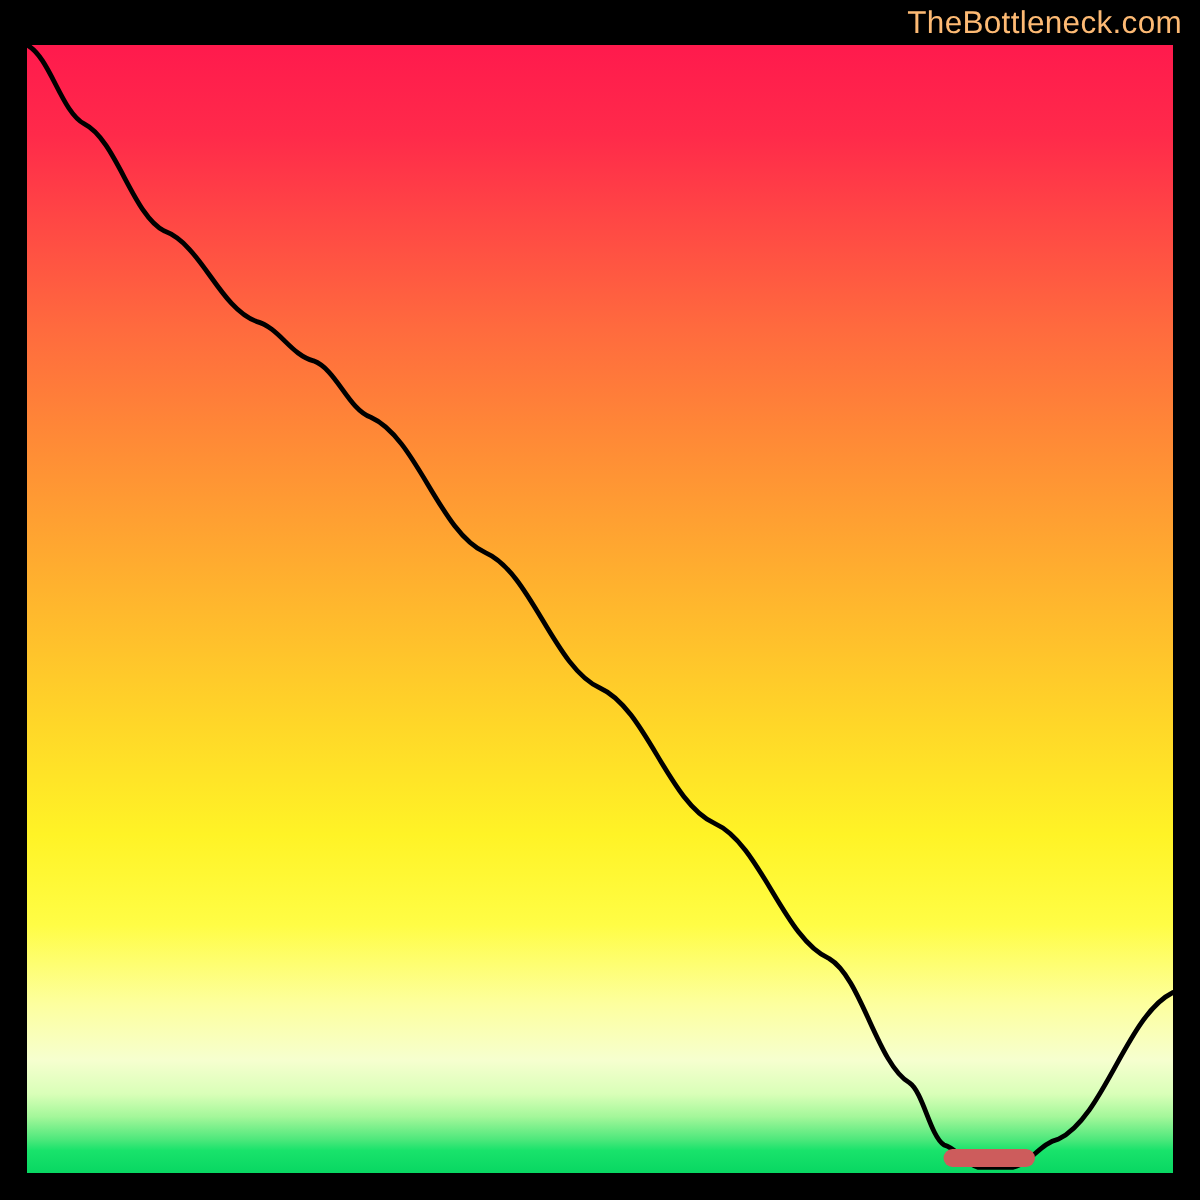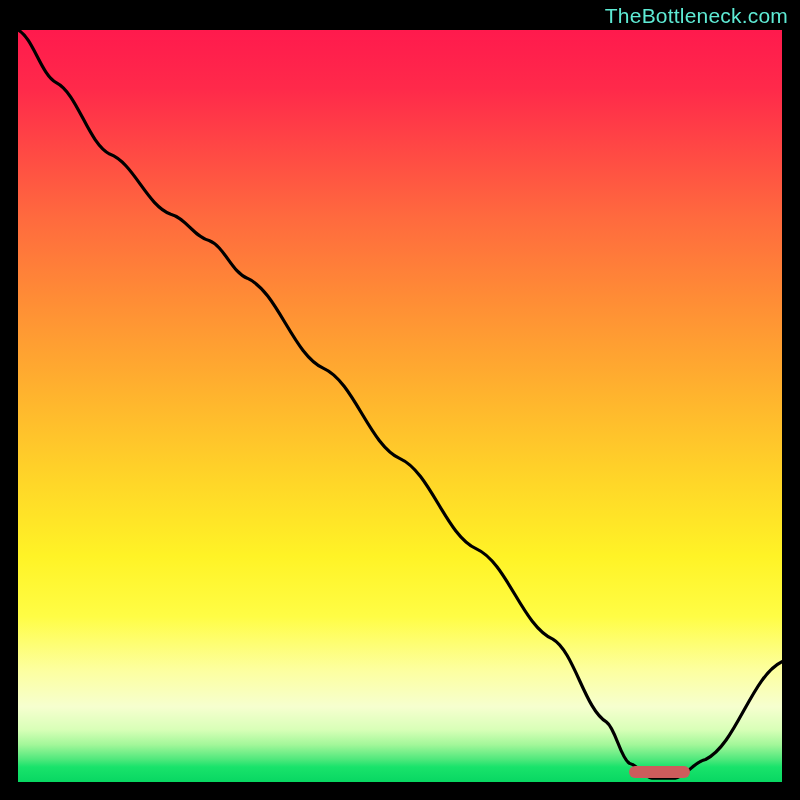--- a/index.html
+++ b/index.html
@@ -60,21 +60,21 @@
   .marker {
     position: absolute;
     height: 12px;
     background: #cd5c5c;
     border-radius: 6px;
   }
   .attribution {
     position: absolute;
     top: 4px;
     right: 12px;
-    color: #5eead4;
+    color: #fdba74;
     font-size: 21px;
     font-weight: 500;
     letter-spacing: 0.2px;
   }
 </style>
 </head>
 <body>
 
 <div class="chart-container">
   <div class="attribution">TheBottleneck.com</div>

